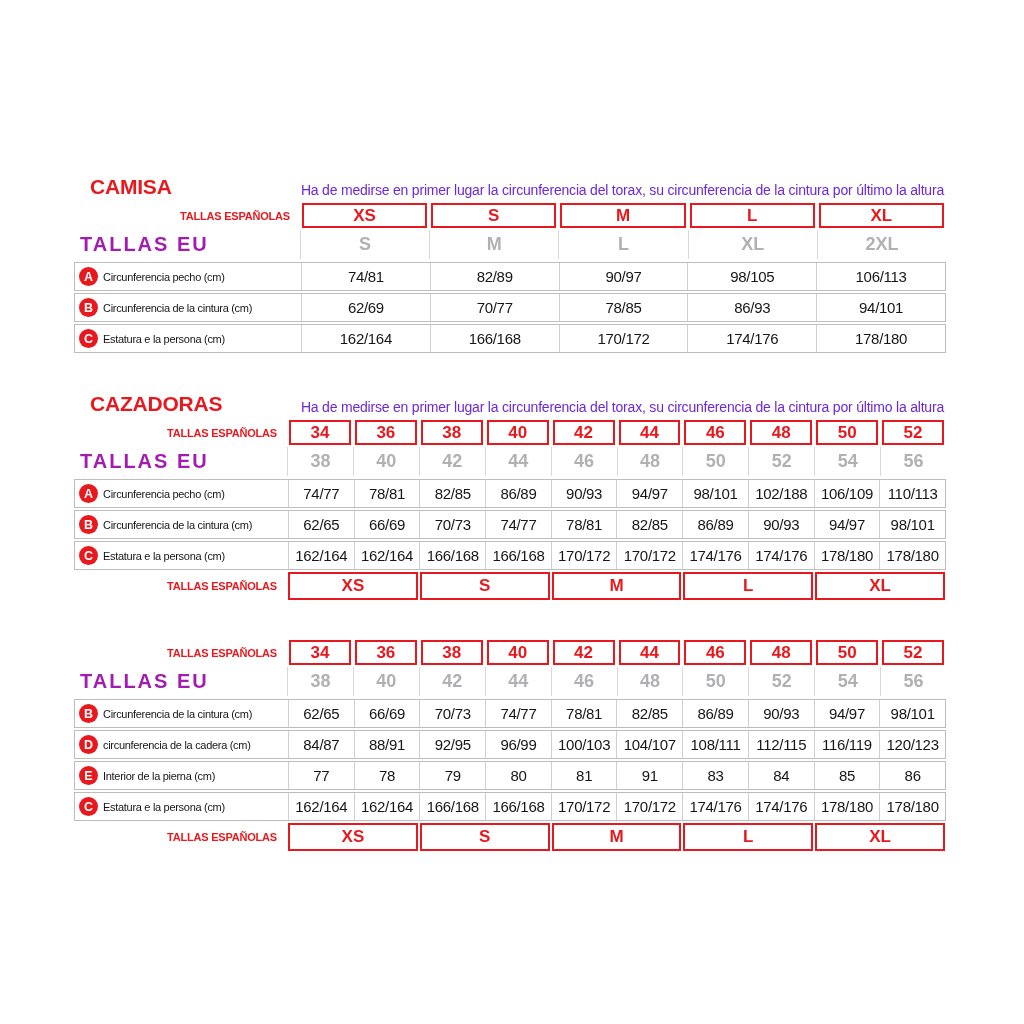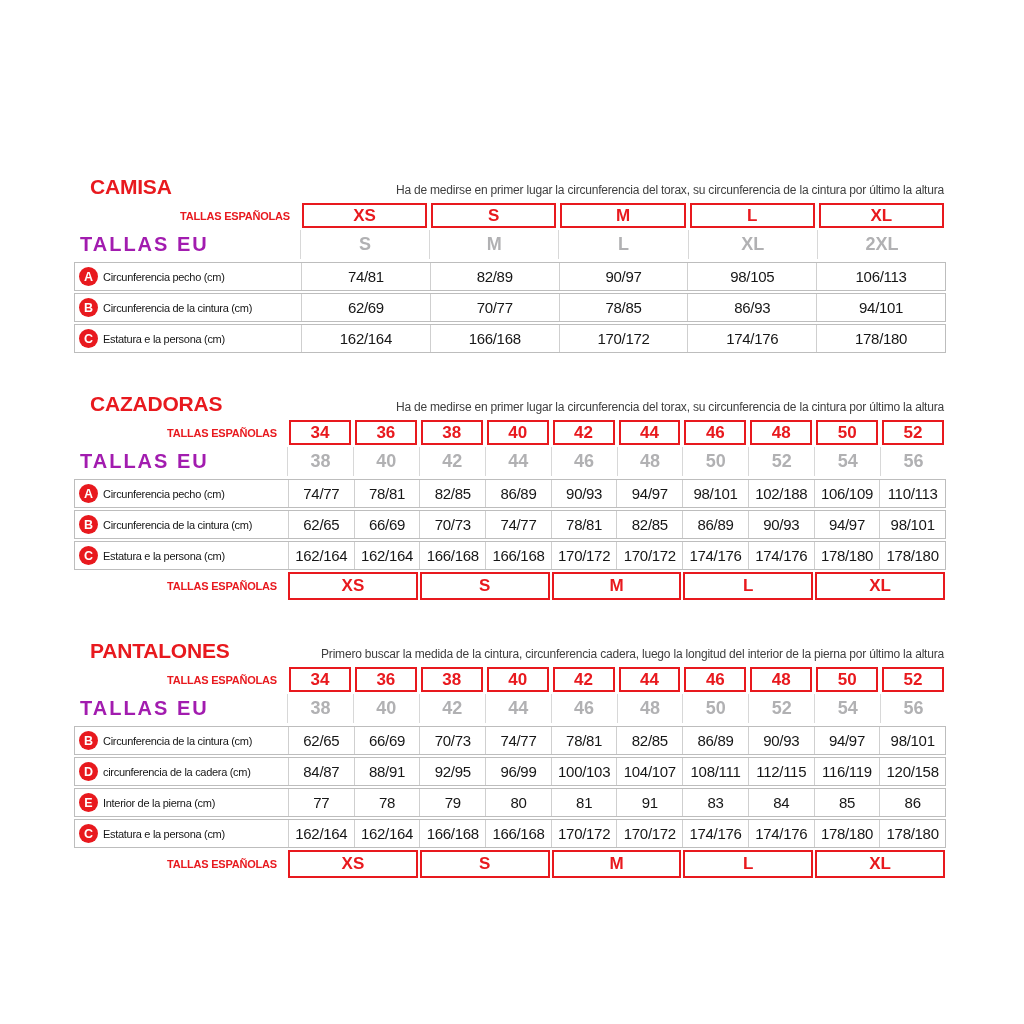--- a/index.html
+++ b/index.html
@@ -31,22 +31,22 @@
   }
   .sec-title {
     margin: 0;
     font-size: 21px;
     font-weight: bold;
     letter-spacing: -0.2px;
     color: var(--red);
     line-height: 22px;
   }
   .sec-helper {
-    font-size: 12px;
-    color: #404040;
+    font-size: 14px;
+    color: #6d28d9;
     letter-spacing: -0.2px;
     line-height: 16px;
   }
 
   .row {
     display: grid;
     align-items: stretch;
   }
 
   
@@ -305,24 +305,20 @@
             <div class="footer-box">XS</div>
             <div class="footer-box">S</div>
             <div class="footer-box">M</div>
             <div class="footer-box">L</div>
             <div class="footer-box">XL</div>
           </div>
         </div>
     </section>
 
     <section class="size-section">
-      <div class="sec-head">
-        <h2 class="sec-title">PANTALONES</h2>
-        <div class="sec-helper">Primero buscar la medida de la cintura, circunferencia cadera, luego la longitud del interior de la pierna por último la altura</div>
-      </div>
       <div>
           <div class="row spanish" style="grid-template-columns: 213px repeat(10, 1fr);">
             <div class="lbl-es">TALLAS ESPAÑOLAS</div>
             <div class="size-box">34</div>
             <div class="size-box">36</div>
             <div class="size-box">38</div>
             <div class="size-box">40</div>
             <div class="size-box">42</div>
             <div class="size-box">44</div>
             <div class="size-box">46</div>
@@ -366,21 +362,21 @@
             </div>
             <div class="val-cell">84/87</div>
             <div class="val-cell">88/91</div>
             <div class="val-cell">92/95</div>
             <div class="val-cell">96/99</div>
             <div class="val-cell">100/103</div>
             <div class="val-cell">104/107</div>
             <div class="val-cell">108/111</div>
             <div class="val-cell">112/115</div>
             <div class="val-cell">116/119</div>
-            <div class="val-cell">120/158</div>
+            <div class="val-cell">120/123</div>
           </div>
           <div class="row data" style="grid-template-columns: 213px repeat(10, 1fr);">
             <div class="lbl-measure">
               <span class="badge">E</span>
               <span class="measure-text">Interior de la pierna (cm)</span>
             </div>
             <div class="val-cell">77</div>
             <div class="val-cell">78</div>
             <div class="val-cell">79</div>
             <div class="val-cell">80</div>

